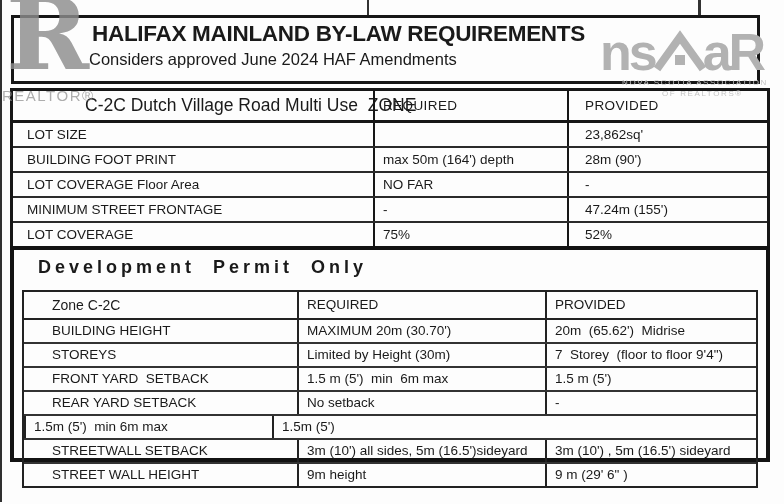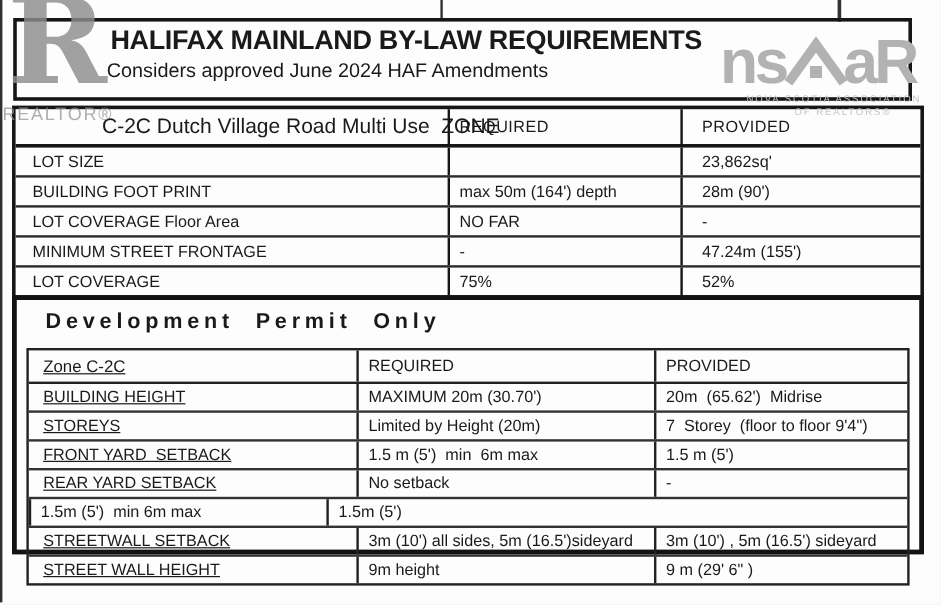--- a/index.html
+++ b/index.html
@@ -53,21 +53,21 @@
   .cell{white-space:pre;}
 
   
   .section{position:absolute;left:10px;top:246px;width:760px;height:216px;border:4px solid #131313;box-sizing:border-box;}
   .banner{margin:7px 0 0 24px;font-size:18px;font-weight:bold;letter-spacing:4px;word-spacing:9px;white-space:pre;}
   .t2{position:absolute;left:8px;top:40px;width:736px;border:2px solid #222;box-sizing:border-box;}
   .t2 .hrow{display:flex;height:26px;line-height:26px;border-bottom:2px solid #222;font-size:13.5px;}
   .t2 .hrow .c1{font-size:14px;}
   .t2 .row{display:flex;height:22px;line-height:22px;border-bottom:2px solid #333;font-size:13.5px;}
   .t2 .row:last-child{border-bottom:none;}
-  .t2 .c1{width:273px;box-sizing:border-box;padding-left:12px;text-decoration:underline;}
+  .t2 .c1{width:273px;box-sizing:border-box;padding-left:28px;}
   .t2 .c2{width:248px;box-sizing:border-box;border-left:2px solid #222;padding-left:8px;}
   .t2 .c3{flex:1;box-sizing:border-box;border-left:2px solid #222;padding-left:8px;}
 </style>
 </head>
 <body>
 
 <div class="page">
   <div class="edge-left"></div>
   <div class="artifact a1"></div>
   <div class="artifact a2"></div>
@@ -134,21 +134,21 @@
         <div class="c2 cell">REQUIRED</div>
         <div class="c3 cell">PROVIDED</div>
       </div>
       <div class="row">
         <div class="c1 cell">BUILDING HEIGHT</div>
         <div class="c2 cell">MAXIMUM 20m (30.70')</div>
         <div class="c3 cell">20m  (65.62')  Midrise</div>
       </div>
       <div class="row">
         <div class="c1 cell">STOREYS</div>
-        <div class="c2 cell">Limited by Height (20m)</div>
+        <div class="c2 cell">Limited by Height (30m)</div>
         <div class="c3 cell">7  Storey  (floor to floor 9'4")</div>
       </div>
       <div class="row">
         <div class="c1 cell">FRONT YARD  SETBACK</div>
         <div class="c2 cell">1.5 m (5')  min  6m max</div>
         <div class="c3 cell">1.5 m (5')</div>
       </div>
       <div class="row">
         <div class="c1 cell">REAR YARD SETBACK</div>
         <div class="c2 cell">No setback</div>

